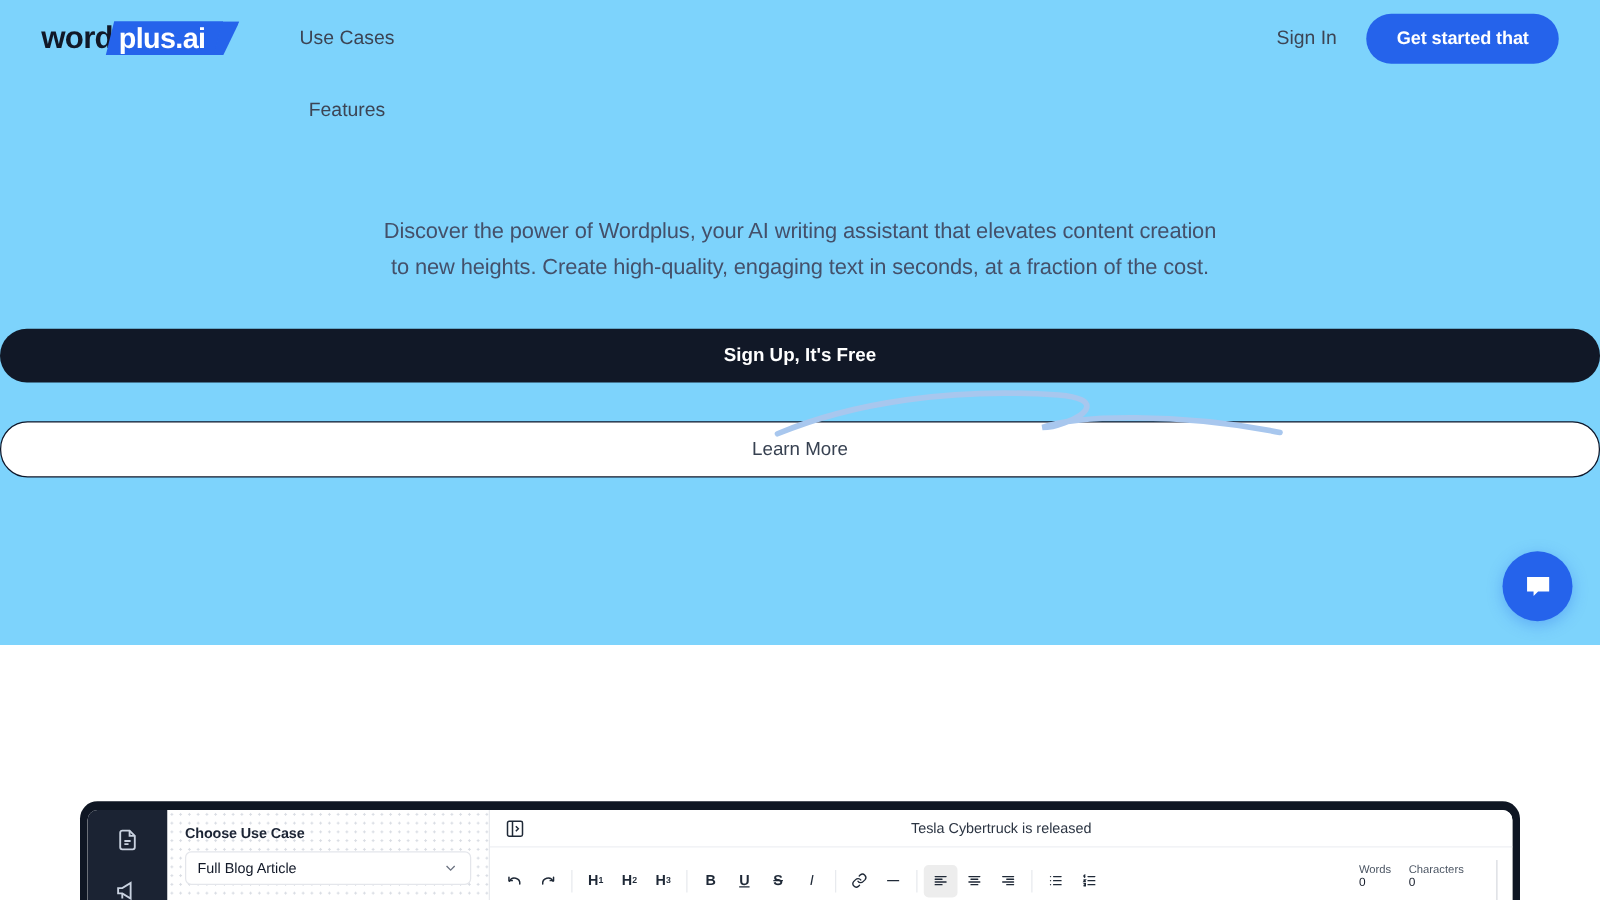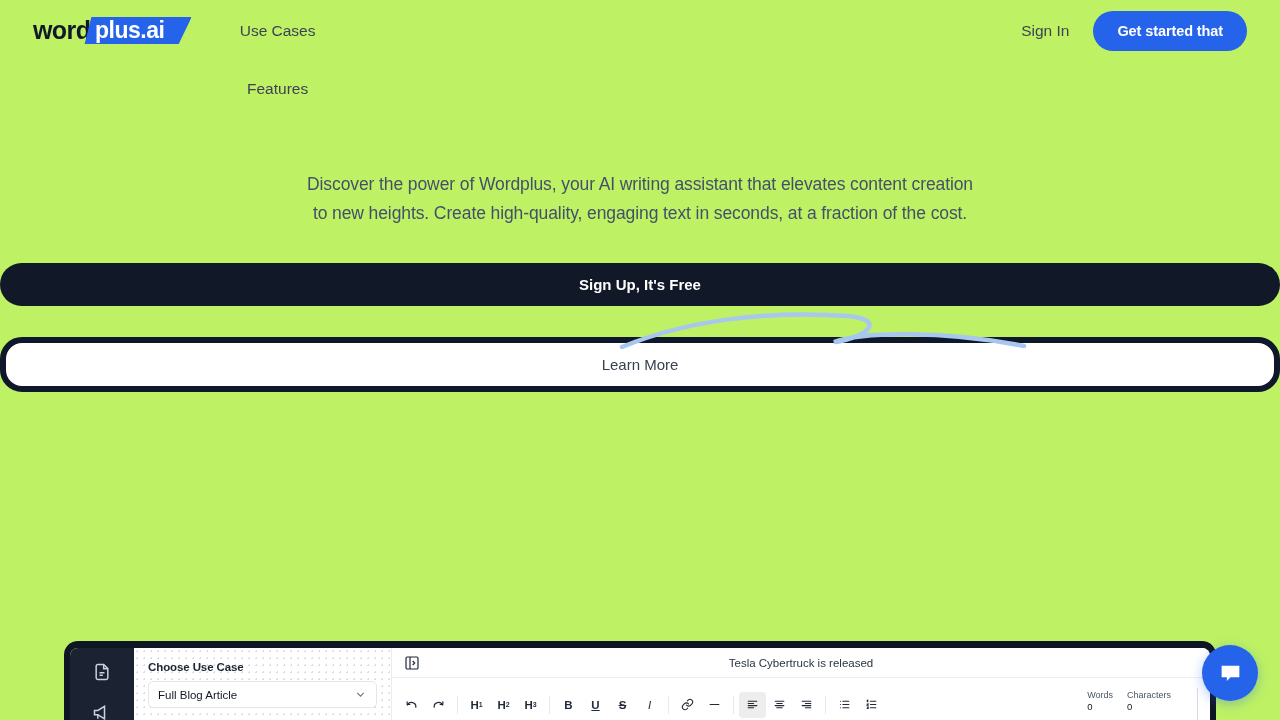--- a/index.html
+++ b/index.html
@@ -3,21 +3,21 @@
 <meta charset="utf-8">
 <style>
   * { box-sizing: border-box; margin: 0; padding: 0; }
   html, body {
     width: 1280px; height: 720px;
     overflow: hidden;
     background: #ffffff;
     font-family: "Liberation Sans", sans-serif;
     -webkit-font-smoothing: antialiased;
   }
-  .page { position: relative; width: 1280px; height: 720px; background: #bef264; }
+  .page { position: relative; width: 1280px; height: 516px; background: #7dd3fc; }
 
   
   .navbar {
     position: absolute; top: 0; left: 0;
     width: 1280px; height: 122px;
     display: flex; align-items: center;
     padding: 0 33px;
   }
   .logo {
     display: flex; align-items: center;
@@ -82,21 +82,21 @@
   .hero-btns { margin-top: 36px; display: flex; justify-content: center; gap: 31px; flex-direction: column; }
   .btn-dark {
     background: #111827; color: #fff;
     font-size: 15px; font-weight: 700;
     border: none; border-radius: 22px;
     padding: 13px 28px; cursor: pointer;
   }
   .btn-ghost {
     background: #fff; color: #374151;
     font-size: 15px; font-weight: 400;
-    border: 6px solid #0f172a; border-radius: 22px;
+    border: 1px solid #0f172a; border-radius: 22px;
     padding: 13px 25px; cursor: pointer;
   }
 
   
   .app-window {
     position: absolute; left: 64px; top: 641px;
     width: 1152px; height: 90px;
     background: #0f1623;
     border-radius: 14px 14px 0 0;
     padding: 7px 6px 0 6px;

